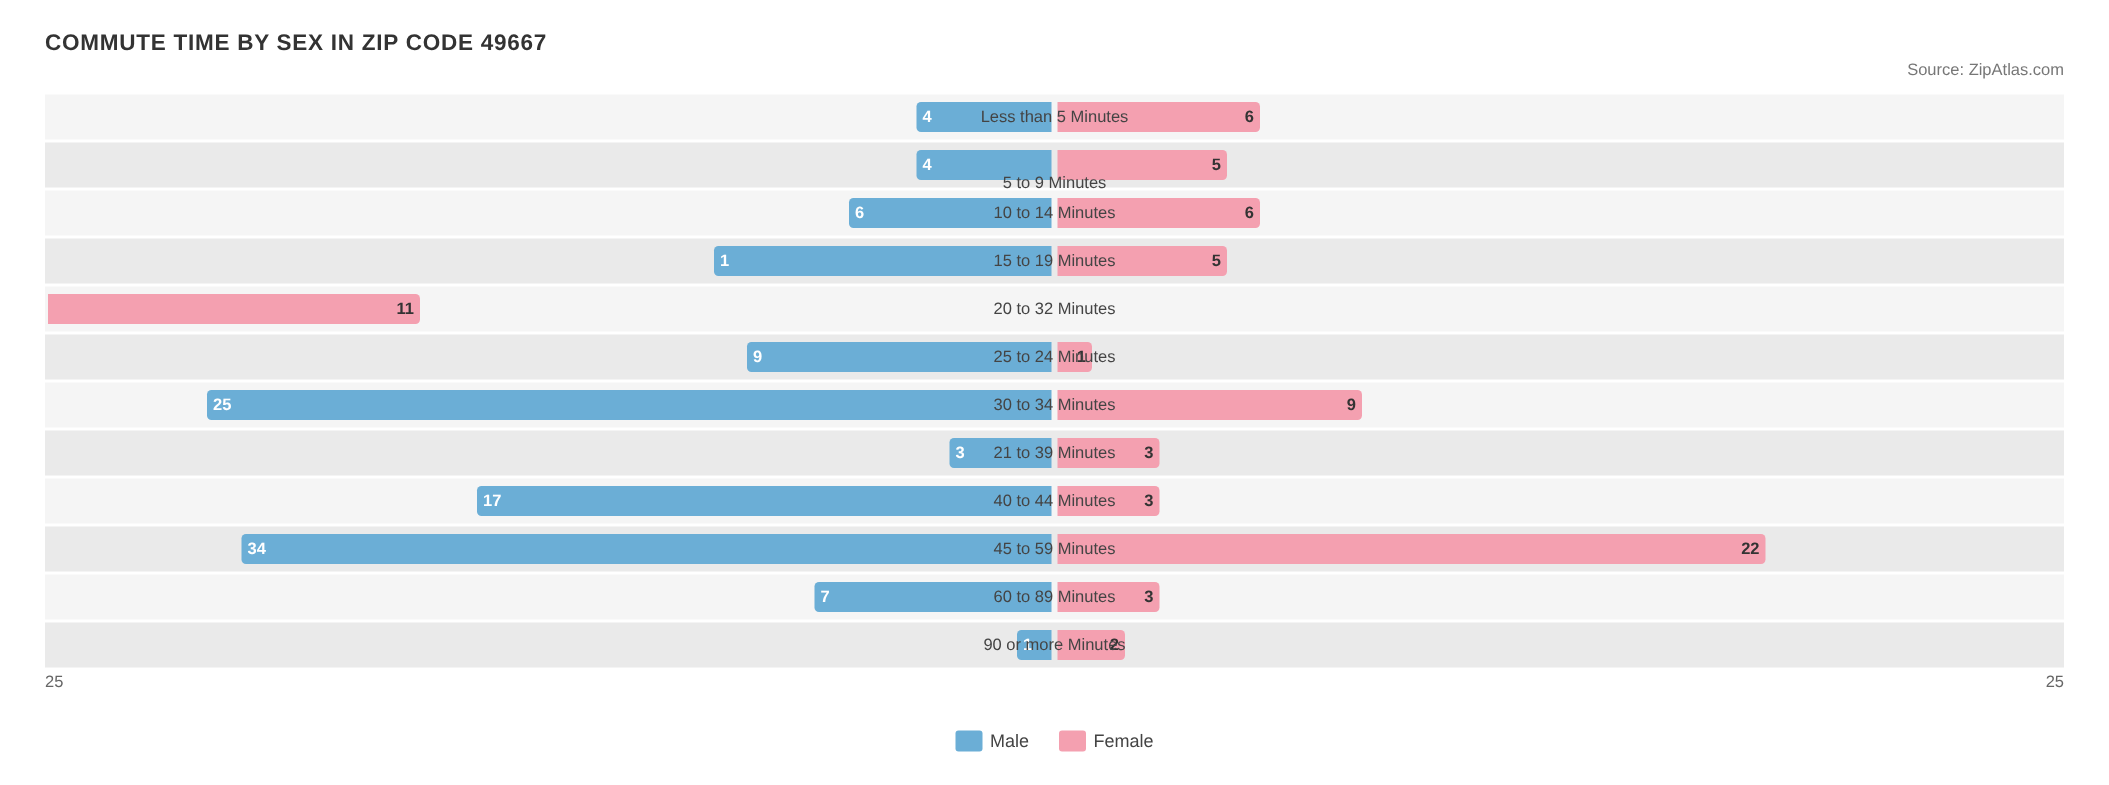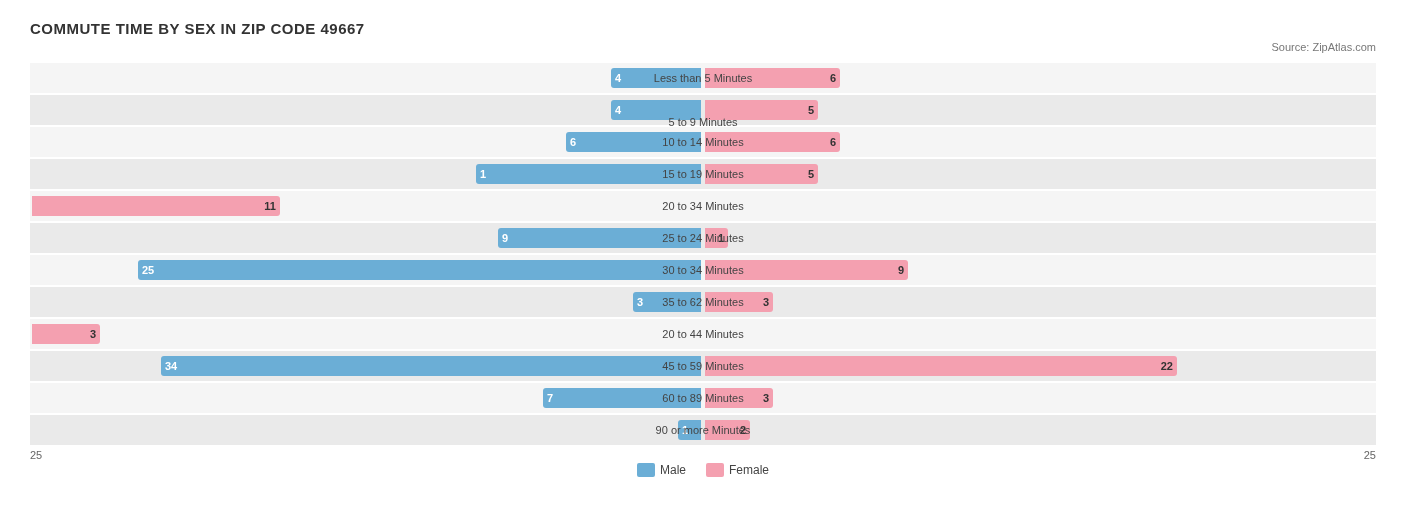--- a/index.html
+++ b/index.html
@@ -98,21 +98,21 @@
     .val-inside-female {
       color: #333;
       font-size: 11px;
       font-weight: bold;
     }
     .legend {
       display: flex;
       justify-content: center;
       align-items: center;
       gap: 20px;
-      margin-top: 2px;
+      margin-top: 26px;
       font-size: 12px;
       color: #444;
     }
     .legend-item {
       display: flex;
       align-items: center;
       gap: 5px;
     }
     .legend-box {
       width: 18px;
@@ -182,21 +182,21 @@
         </div>
       </div>
       <div class="label-center" style="width: 140px; left: 50%; transform: translateX(-50%);">15 to 19 Minutes</div>
       <div class="right-side">
         <div class="bar-female" style="width: 113px;">
           <span class="val-inside-female">5</span>
         </div>
       </div>
     </div>
     <div class="bar-row" style="background: rgb(245, 245, 245); position: relative;">
-      <div class="label-center" style="width: 140px; left: 50%; transform: translateX(-50%);">20 to 34 Minutes</div>
+      <div class="label-center" style="width: 140px; left: 50%; transform: translateX(-50%);">20 to 32 Minutes</div>
       <div class="right-side">
         <div class="bar-female" style="width: 248px;">
           <span class="val-inside-female">11</span>
         </div>
       </div>
     </div>
     <div class="bar-row" style="background: rgb(234, 234, 234); position: relative;">
       <div class="left-side">
         <div class="bar-male" style="width: 203px;">
           <span class="val-inside-male">9</span>
@@ -221,29 +221,34 @@
           <span class="val-inside-female">9</span>
         </div>
       </div>
     </div>
     <div class="bar-row" style="background: rgb(234, 234, 234); position: relative;">
       <div class="left-side">
         <div class="bar-male" style="width: 68px;">
           <span class="val-inside-male">3</span>
         </div>
       </div>
-      <div class="label-center" style="width: 140px; left: 50%; transform: translateX(-50%);">35 to 62 Minutes</div>
+      <div class="label-center" style="width: 140px; left: 50%; transform: translateX(-50%);">21 to 39 Minutes</div>
       <div class="right-side">
         <div class="bar-female" style="width: 68px;">
           <span class="val-inside-female">3</span>
         </div>
       </div>
     </div>
     <div class="bar-row" style="background: rgb(245, 245, 245); position: relative;">
-      <div class="label-center" style="width: 140px; left: 50%; transform: translateX(-50%);">20 to 44 Minutes</div>
+      <div class="left-side">
+        <div class="bar-male" style="width: 383px;">
+          <span class="val-inside-male">17</span>
+        </div>
+      </div>
+      <div class="label-center" style="width: 140px; left: 50%; transform: translateX(-50%);">40 to 44 Minutes</div>
       <div class="right-side">
         <div class="bar-female" style="width: 68px;">
           <span class="val-inside-female">3</span>
         </div>
       </div>
     </div>
     <div class="bar-row" style="background: rgb(234, 234, 234); position: relative;">
       <div class="left-side">
         <div class="bar-male" style="width: 540px;">
           <span class="val-inside-male">34</span>

